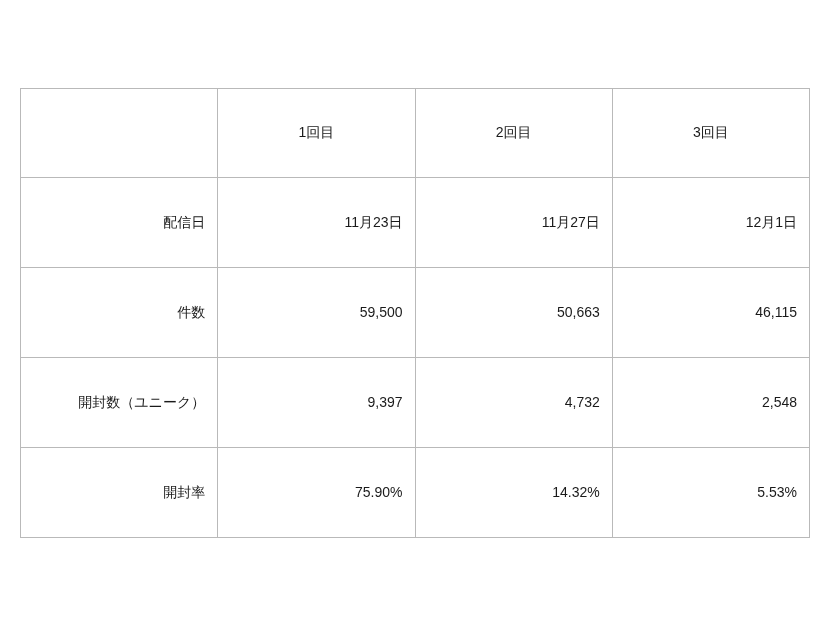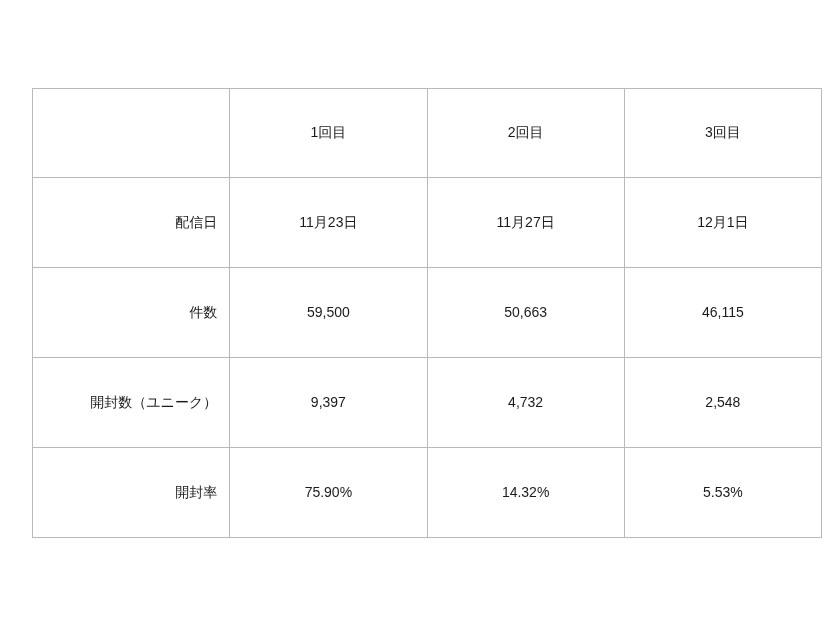--- a/index.html
+++ b/index.html
@@ -15,21 +15,21 @@
     overflow: hidden;
   }
   .page {
     position: relative;
     width: 840px;
     height: 630px;
     background: #ffffff;
   }
   .table-wrap {
     position: absolute;
-    left: 32px;
+    left: 20px;
     top: 88px;
     width: 632px;
   }
   table.stats {
     border-collapse: collapse;
     width: 790px;
     table-layout: fixed;
     background: #ffffff;
   }
   table.stats td,
@@ -47,21 +47,21 @@
   }
   table.stats tr.data-row td {
     height: 89px;
   }
   td.rowlabel {
     text-align: right;
     font-size: 14px;
     width: 215px;
   }
   td.value {
-    text-align: center;
+    text-align: right;
     font-size: 14px;
     padding-right: 14px;
   }
   td.corner {
     border: 1px solid #b9b9b9;
   }
   .head-label {
     font-size: 14px;
   }
 </style>

